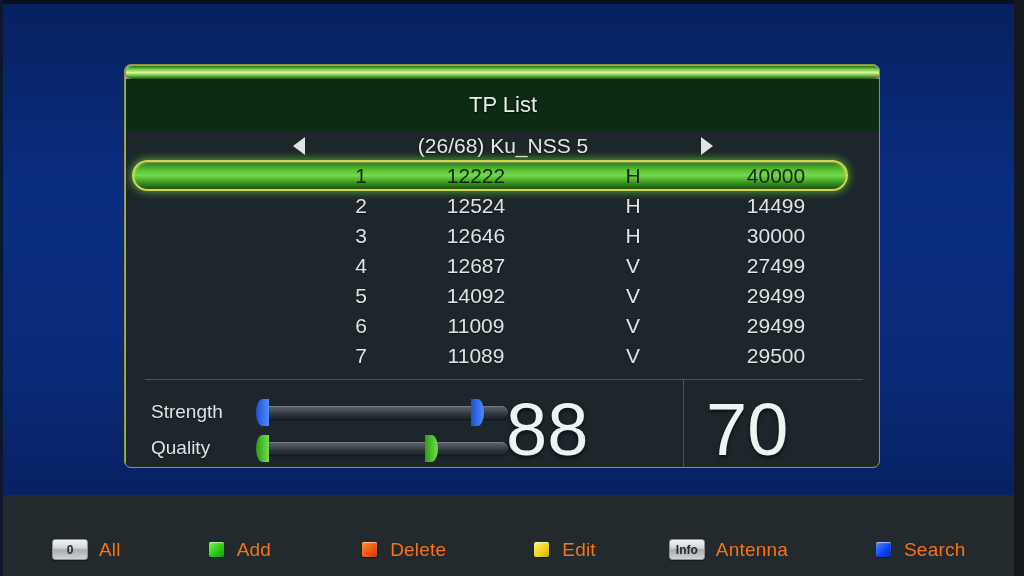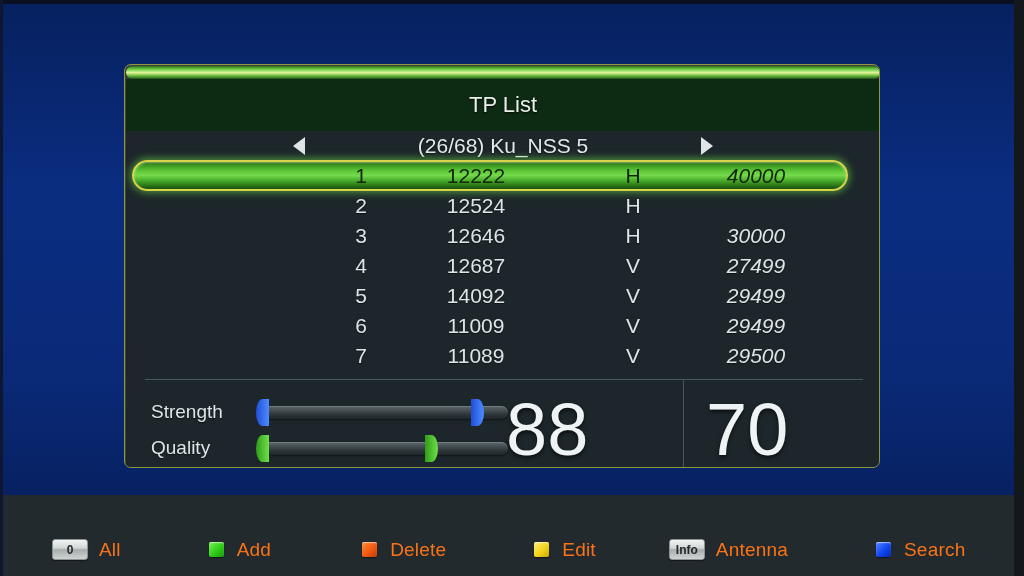--- a/index.html
+++ b/index.html
@@ -92,21 +92,21 @@
     padding: 0 6px;
     box-sizing: border-box;
     box-shadow: 0 1px 1px rgba(0,0,0,.45);
   }
 
   
   .panel {
     position: absolute;
     left: 124px; top: 64px;
     width: 756px; height: 404px;
-    background: #404040;
+    background: #a3a3a3;
     border: 1px solid #8d9a3a;
     border-radius: 7px;
     box-sizing: border-box;
     overflow: hidden;
   }
 
   
   .panel-topbar {
     position: absolute;
     left: 1px; top: 1px;
@@ -206,21 +206,21 @@
     z-index: 0;
   }
   .c-idx, .c-freq, .c-pol, .c-sym {
     position: relative;
     z-index: 1;
     text-align: center;
   }
   .c-idx  { position: absolute; left: 196px; width: 78px; }
   .c-freq { position: absolute; left: 288px; width: 124px; }
   .c-pol  { position: absolute; left: 440px; width: 134px; }
-  .c-sym  { position: absolute; left: 568px; width: 124px; font-style: italic; }
+  .c-sym  { position: absolute; left: 588px; width: 124px; }
 
   
   .scrollbar-track {
     position: absolute;
     left: 733px; top: 99px;
     width: 10px; height: 210px;
     background: transparent;
   }
 
   
@@ -326,20 +326,21 @@
         <span class="c-idx">1</span>
         <span class="c-freq">12222</span>
         <span class="c-pol">H</span>
         <span class="c-sym">40000</span>
       </div>
 
       <div class="tp-row">
         <span class="c-idx">2</span>
         <span class="c-freq">12524</span>
         <span class="c-pol">H</span>
+        <span class="c-sym">14499</span>
       </div>
 
       <div class="tp-row">
         <span class="c-idx">3</span>
         <span class="c-freq">12646</span>
         <span class="c-pol">H</span>
         <span class="c-sym">30000</span>
       </div>
 
       <div class="tp-row">

